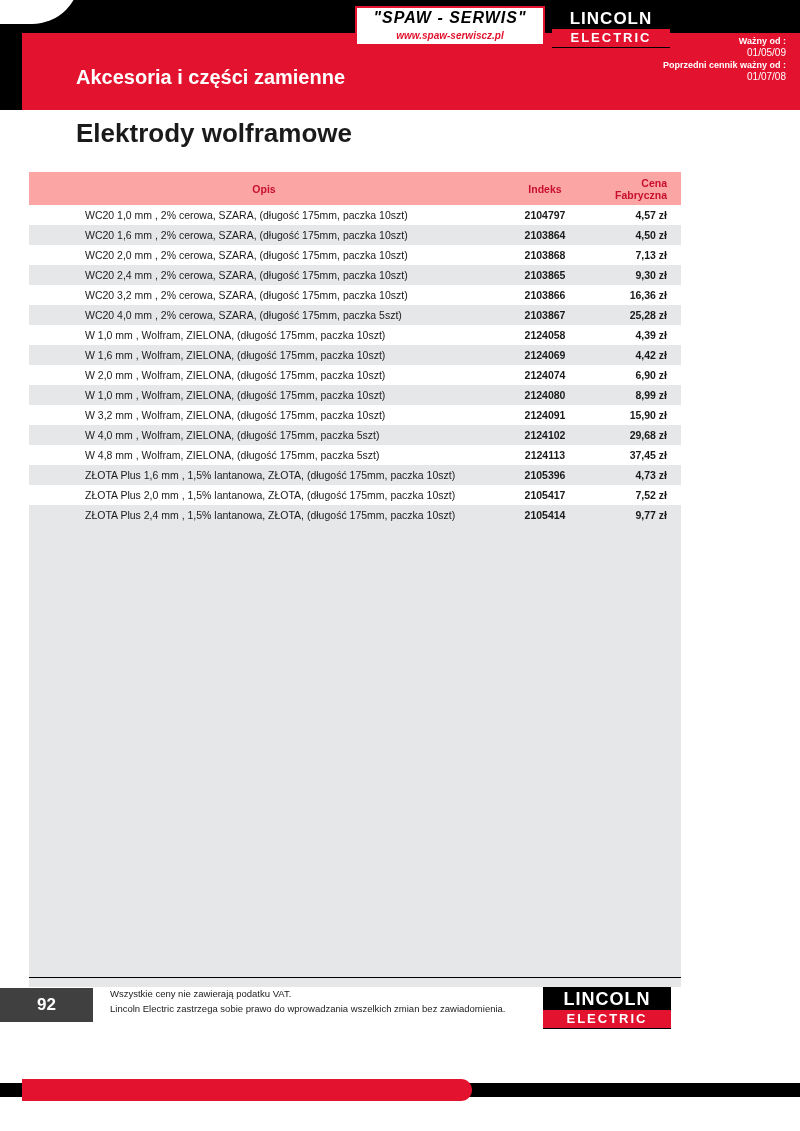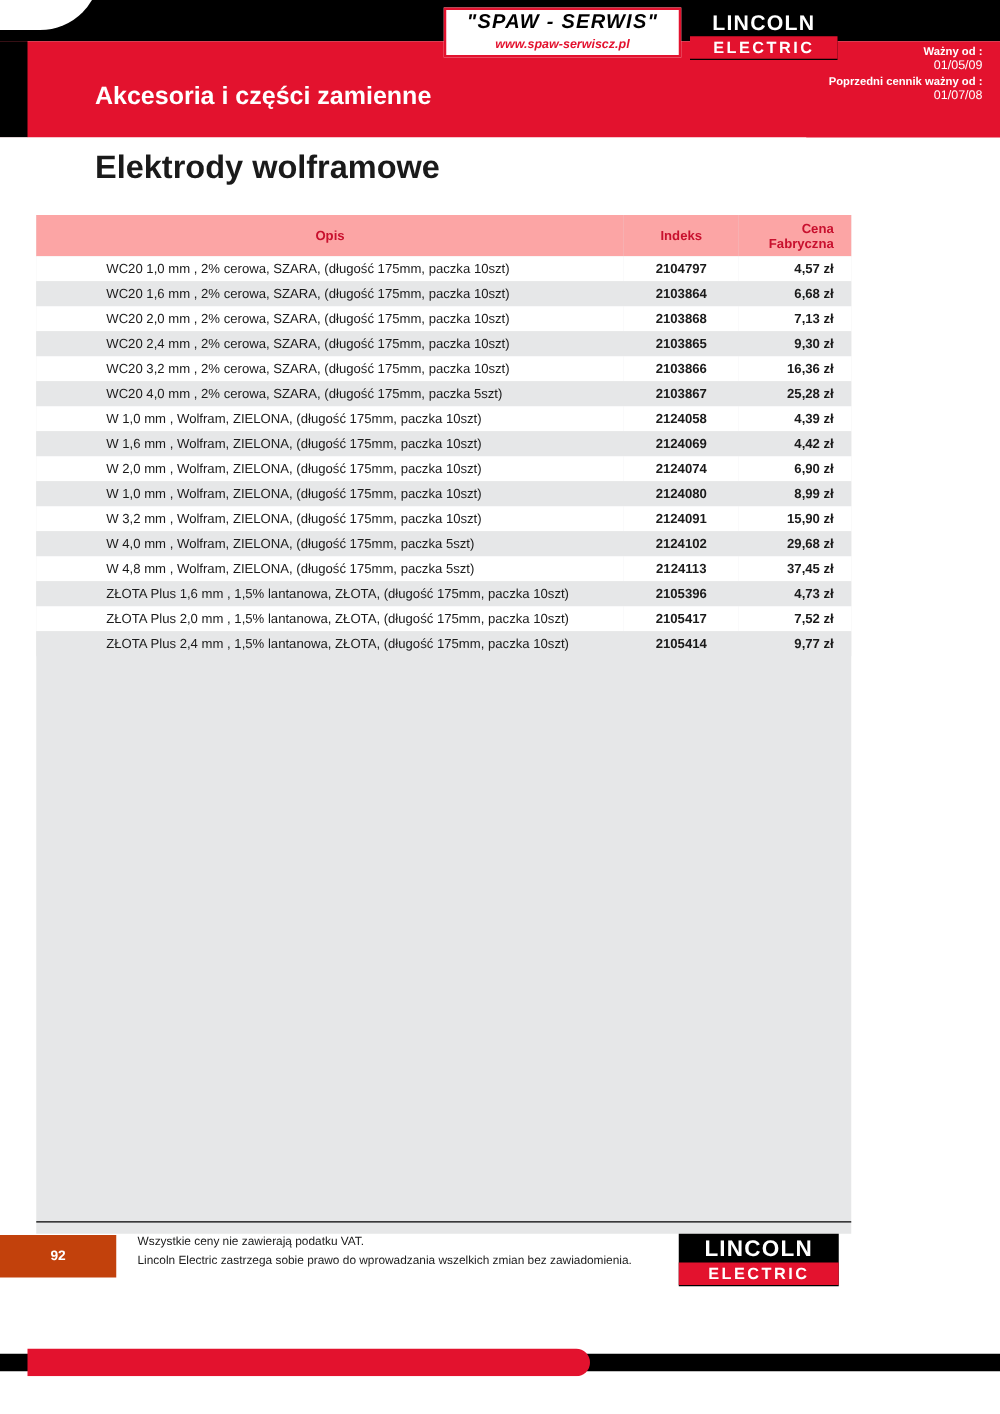--- a/index.html
+++ b/index.html
@@ -158,23 +158,23 @@
   tbody tr.odd td { background: #ffffff; }
   tbody tr.even td { background: #e6e7e8; }
 
   
   .footer {
     position: absolute; left: 0; bottom: 0; width: 800px; height: 144px;
   }
   .page-num-box {
     position: absolute; left: 0; top: 1px;
     width: 93px; height: 34px;
-    background: #c2410c;
-    color: #ffffff;
-    font-size: 11px; font-weight: bold;
+    background: #404040;
+    color: #ffffff;
+    font-size: 17px; font-weight: bold;
     display: flex; align-items: center; justify-content: center;
   }
   .footer-note {
     position: absolute; left: 110px; top: 0px;
     font-size: 9.5px; color: #1a1a1a; line-height: 1.55;
   }
   .footer-logo {
     position: absolute; left: 543px; top: 0px;
     width: 128px; height: 42px;
     background: #000000;
@@ -255,21 +255,21 @@
       </thead>
       <tbody>
         <tr class="odd">
           <td class="c-desc">WC20 1,0 mm , 2% cerowa, SZARA, (długość 175mm, paczka 10szt)</td>
           <td class="c-index">2104797</td>
           <td class="c-price">4,57 zł</td>
         </tr>
         <tr class="even">
           <td class="c-desc">WC20 1,6 mm , 2% cerowa, SZARA, (długość 175mm, paczka 10szt)</td>
           <td class="c-index">2103864</td>
-          <td class="c-price">6,68 zł</td>
+          <td class="c-price">4,50 zł</td>
         </tr>
         <tr class="odd">
           <td class="c-desc">WC20 2,0 mm , 2% cerowa, SZARA, (długość 175mm, paczka 10szt)</td>
           <td class="c-index">2103868</td>
           <td class="c-price">7,13 zł</td>
         </tr>
         <tr class="even">
           <td class="c-desc">WC20 2,4 mm , 2% cerowa, SZARA, (długość 175mm, paczka 10szt)</td>
           <td class="c-index">2103865</td>
           <td class="c-price">9,30 zł</td>

